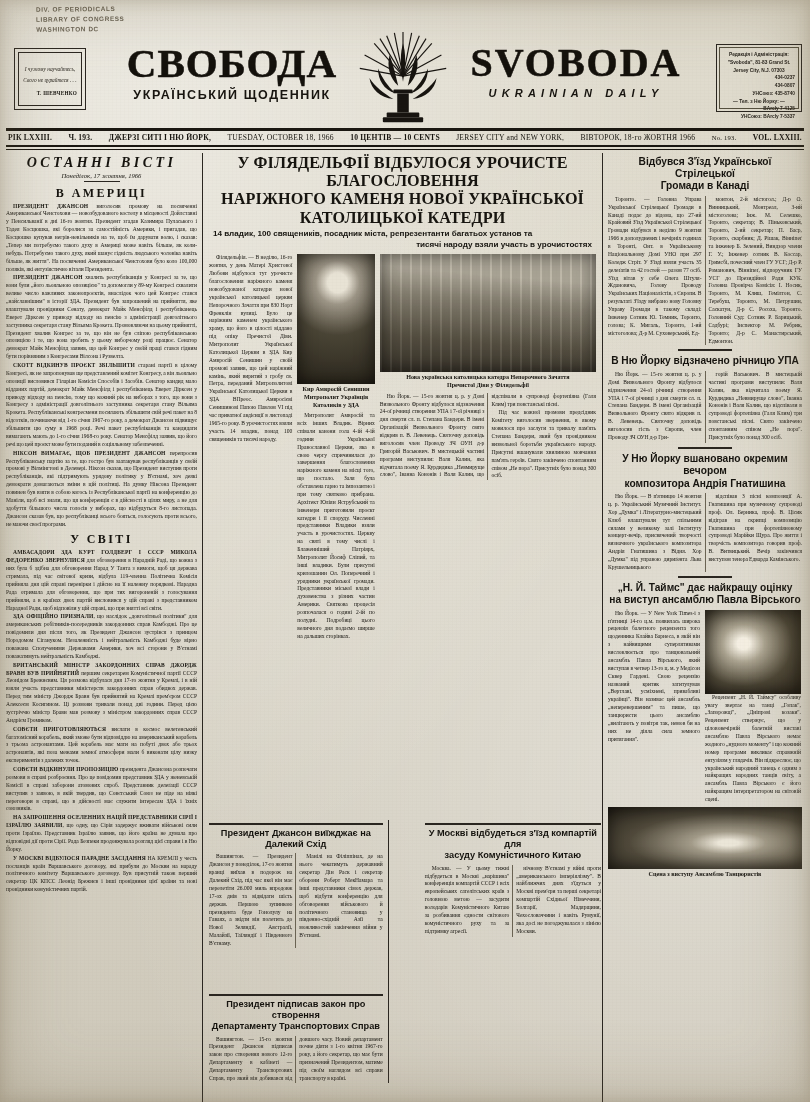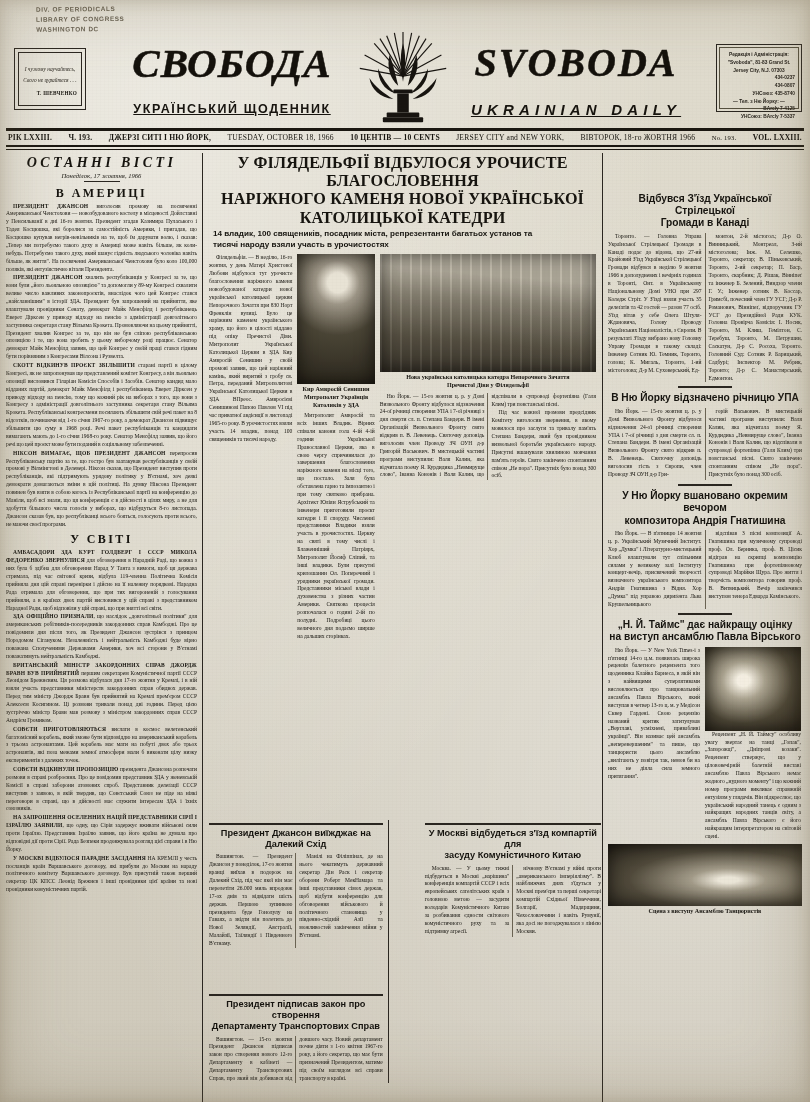--- a/index.html
+++ b/index.html
@@ -51,29 +51,28 @@
   .quote-l { font-style:italic; font-size:5.4px; line-height:1.9; text-align:center; color:#201c16; }
   .quote-sig { font-size:5.2px; font-weight:bold; text-align:right; margin-top:5px; letter-spacing:.3px; }
 
   .title-left, .title-right { position:absolute; top:44px; }
   .title-left { left:106px; width:252px; text-align:center; }
   .title-right { left:452px; width:248px; text-align:center; }
   .big-title {
     font-family:"Liberation Serif", serif;
     font-weight:bold; font-size:41px; line-height:.96; letter-spacing:1px;
     color:#14110c;
-    font-style:italic;
     -webkit-text-stroke: .5px #14110c;
   }
   .big-title.lat { font-size:40px; letter-spacing:2px; }
   .sub-title {
-    margin-top:19px; font-family:"Liberation Sans", sans-serif; font-weight:bold;
-    font-size:12.5px; letter-spacing:1.6px; color:#17140f;text-decoration:underline;
-  }
-  .sub-title.lat { font-size:15px; letter-spacing:5.2px; font-style:italic; font-weight:bold; }
+    margin-top:5px; font-family:"Liberation Sans", sans-serif; font-weight:bold;
+    font-size:12.5px; letter-spacing:1.6px; color:#17140f;
+  }
+  .sub-title.lat { font-size:11px; letter-spacing:5.2px; font-style:italic; font-weight:bold; }
 
   .emblem { position:absolute; left:355px; top:30px; width:96px; height:96px; }
 
   .infobox {
     position:absolute; right:8px; top:44px; width:86px; height:68px;
     border:1px solid #2a2620; padding:2px;
   }
   .infobox .inner{ border:1px solid #55503f; height:100%; padding:3px 3px; }
   .info-l { font-family:"Liberation Sans", sans-serif; font-size:4.8px; line-height:1.62;
     text-align:center; font-weight:bold; color:#201c16; white-space:nowrap; }
@@ -87,21 +86,21 @@
     padding:2.5px 8px 2.5px; font-size:7.6px; font-weight:bold;
     font-family:"Liberation Serif", serif; letter-spacing:.2px; white-space:nowrap;
   }
   .dateline .norm { font-weight:normal; }
   .dateline .sm { font-size:6.6px; font-weight:normal; }
 
   
   .body-wrap { display:flex; padding:3px 6px 0; height:952px; }
   .col-left  { width:197px; padding-right:5px; border-right:1px solid #2a2620; }
   .col-mid   { width:400px; padding:0 6px; border-right:1px solid #2a2620; }
-  .col-right { width:199px; padding-left:5px;margin-top:37px; }
+  .col-right { width:199px; padding-left:5px; }
   .sec-title {
     font-family:"Liberation Serif", serif; font-weight:bold; text-align:center;
     font-size:14px; letter-spacing:3.4px; margin:2px 0 1px; font-style:italic;
   }
   .sec-date { text-align:center; font-size:6.6px; font-style:italic; margin-bottom:2px; }
   .sep-sm { width:36px; height:1px; background:#2a2620; margin:2px auto 3px; }
   .sub-head {
     text-align:center; font-weight:bold; font-size:12px; letter-spacing:2.4px;
     margin:4px 0 2px;
   }
@@ -114,21 +113,21 @@
 
   
   .main-hl {
     font-family:"Liberation Serif", serif; font-weight:bold; text-align:center;
     font-size:16.2px; line-height:1.14; letter-spacing:.1px; margin:1px 0 0;
   }
   .main-sub {
     font-family:"Liberation Sans", sans-serif; font-weight:bold; text-align:justify;
     font-size:8.1px; line-height:1.3; margin:2px 4px 4px;
   }
-  .main-sub .last { display:block; text-align:left; }
+  .main-sub .last { display:block; text-align:right; }
   .hl2 {
     font-family:"Liberation Sans", sans-serif; font-weight:bold; text-align:center;
     font-size:10.2px; line-height:1.22; margin:3px 0 3px;
   }
   .hl3 {
     font-family:"Liberation Sans", sans-serif; font-weight:bold; text-align:center;
     font-size:9.2px; line-height:1.22; margin:3px 0 3px;
   }
   .hl-rule { height:1px; background:#2a2620; margin:3px 0; }
   .hl-rule.thick { height:2px; }

